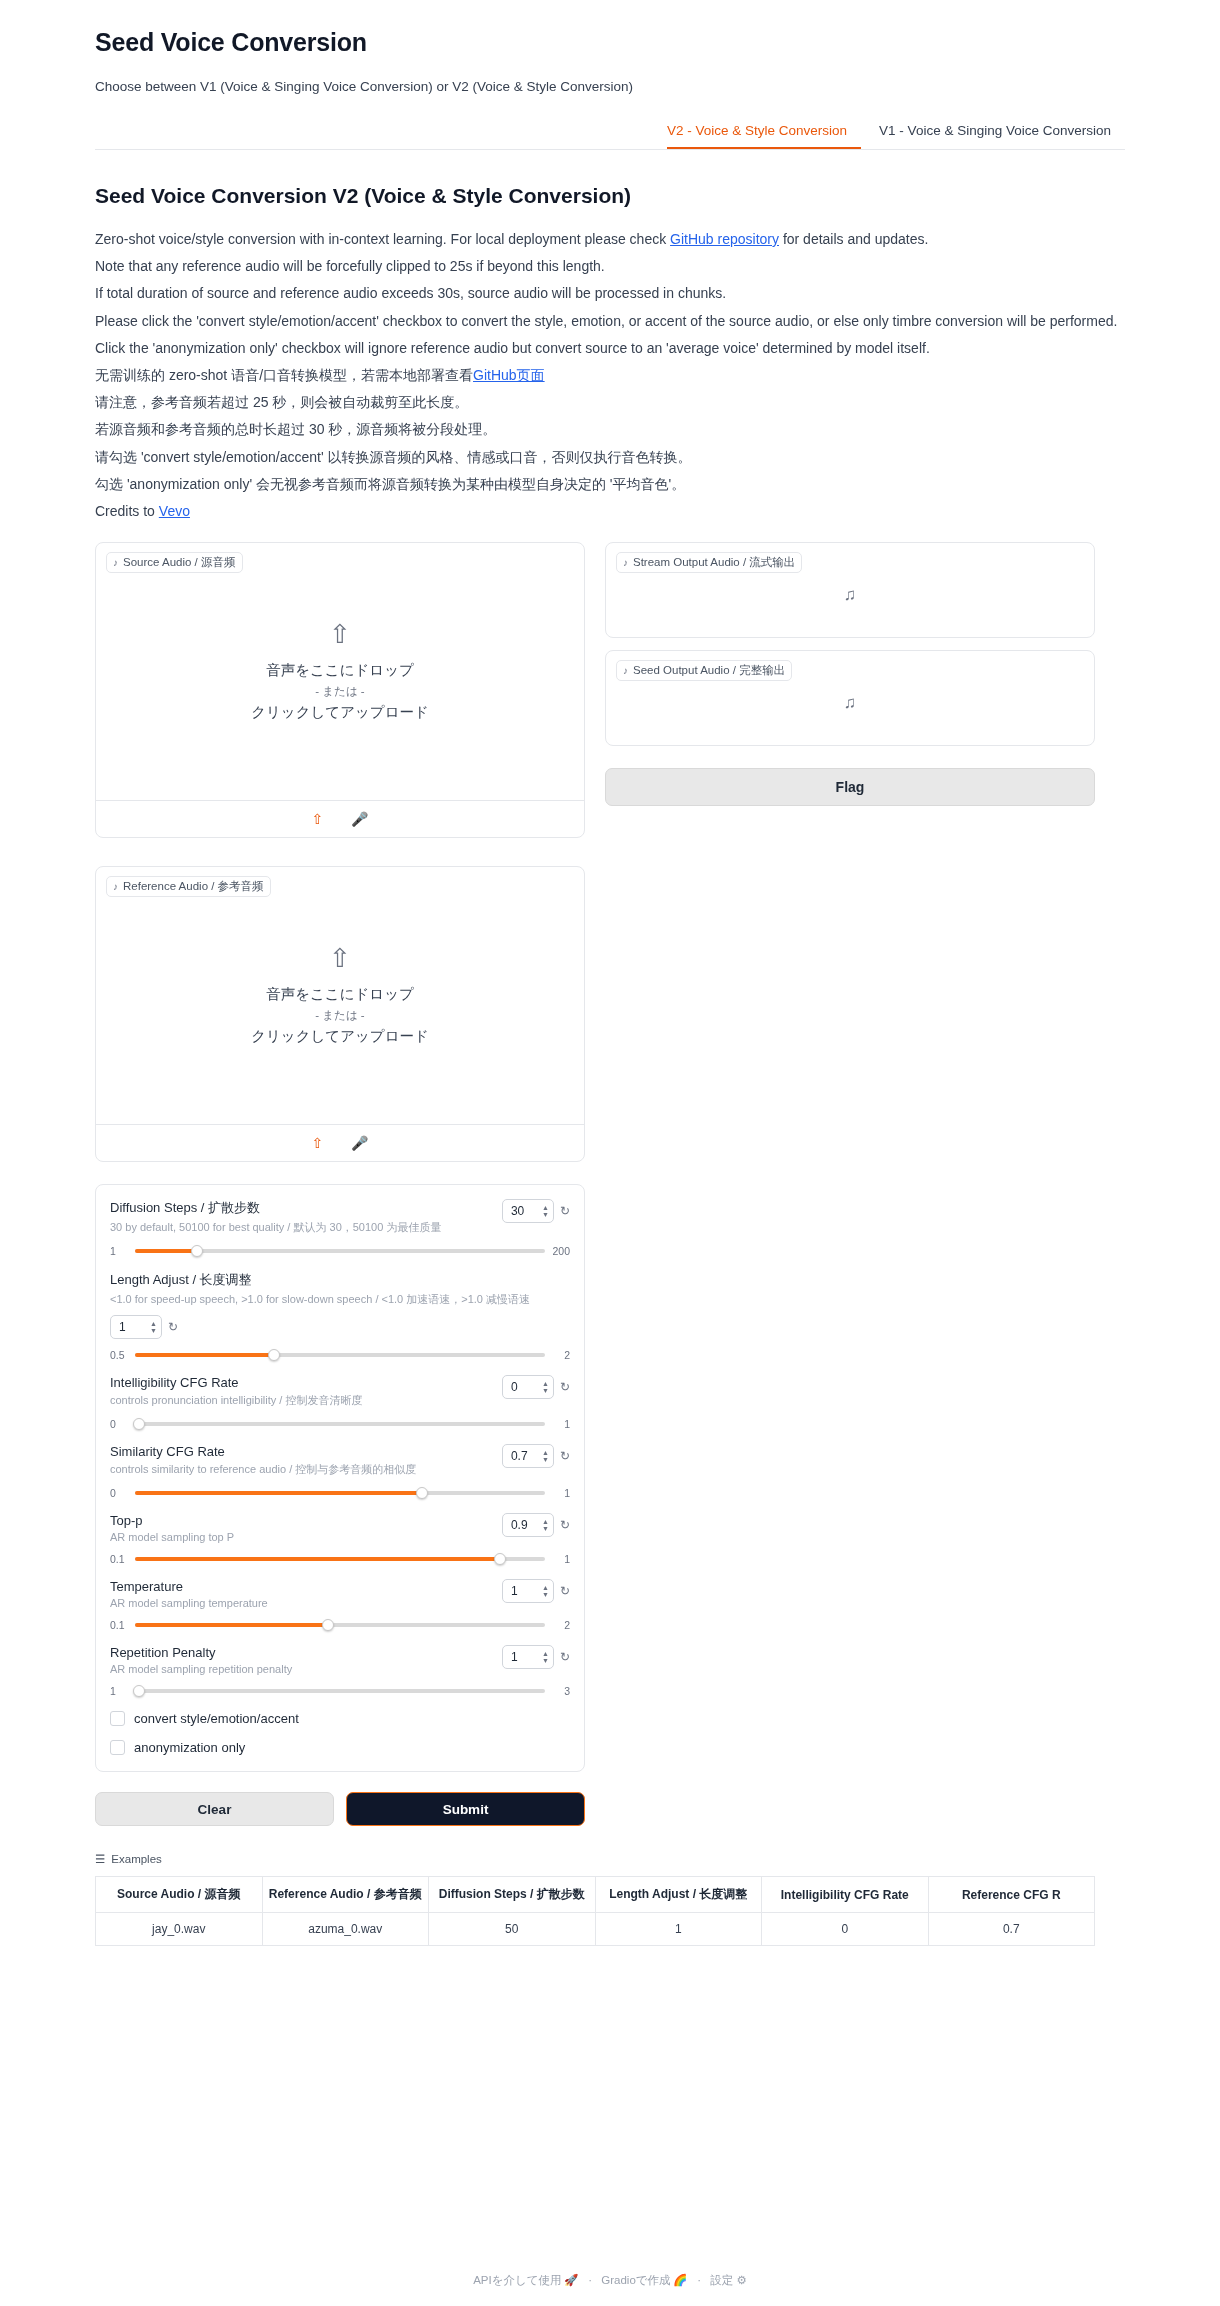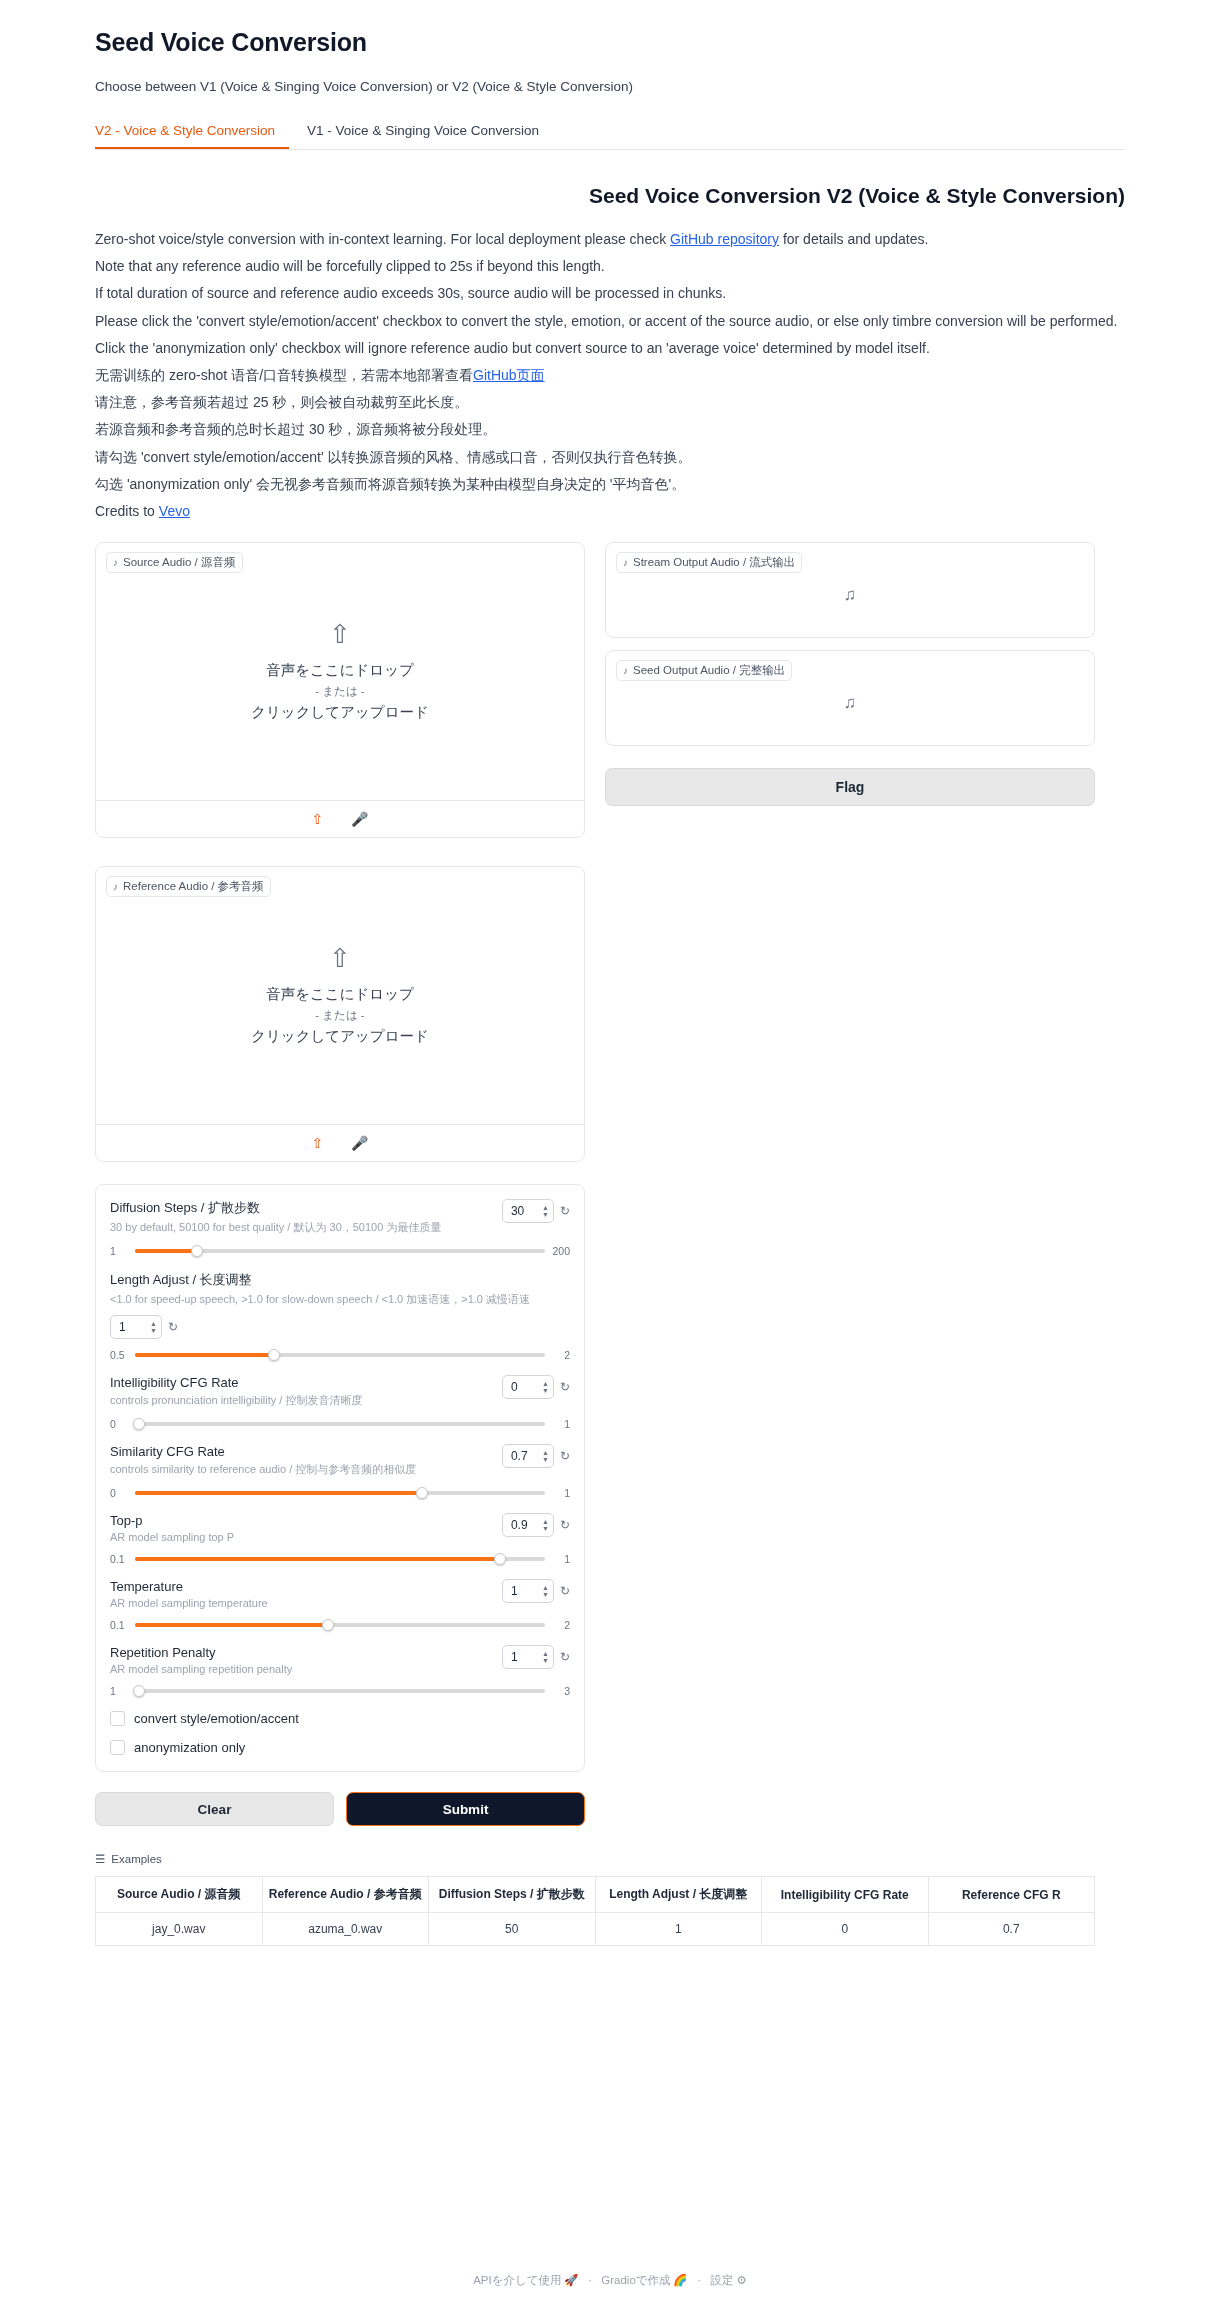--- a/index.html
+++ b/index.html
@@ -13,26 +13,26 @@
     position:relative;
   }
   .page { padding:14px 95px 0 95px; }
 
   h1.app-title {
     font-size:25px; font-weight:bold; margin:14px 0 0 0; color:#111827; letter-spacing:-0.2px;
   }
   .app-desc { font-size:13.5px; color:#374151; margin-top:22px; }
 
   
-  .tabs { margin-top:20px; border-bottom:1px solid #e5e7eb; display:flex; gap:0; }
+  .tabs { margin-top:20px; border-bottom:1px solid #e5e7eb; display:flex; gap:0;justify-content:flex-end; }
   .tab { padding:9px 14px 9px 0; font-size:13.5px; color:#374151; cursor:pointer; }
   .tab.active { color:#ea580c; border-bottom:2px solid #ea580c; padding-right:14px; }
   .tab.inactive { padding-left:18px; }
 
-  h2.section-title { text-align:right; font-size:21px; font-weight:bold; margin:34px 0 0 0; color:#111827; }
+  h2.section-title { text-align:left; font-size:21px; font-weight:bold; margin:34px 0 0 0; color:#111827; }
 
   .desc-block { margin-top:22px; font-size:14px; line-height:1.30; color:#374151; }
   .desc-block p { margin:0 0 9px 0; }
   .desc-block a { color:#2563eb; text-decoration:underline; }
 
   
   .cols { display:flex; gap:20px; margin-top:14px; align-items:flex-start; }
   .col-left { width:490px; }
   .col-right { width:490px; }
 

